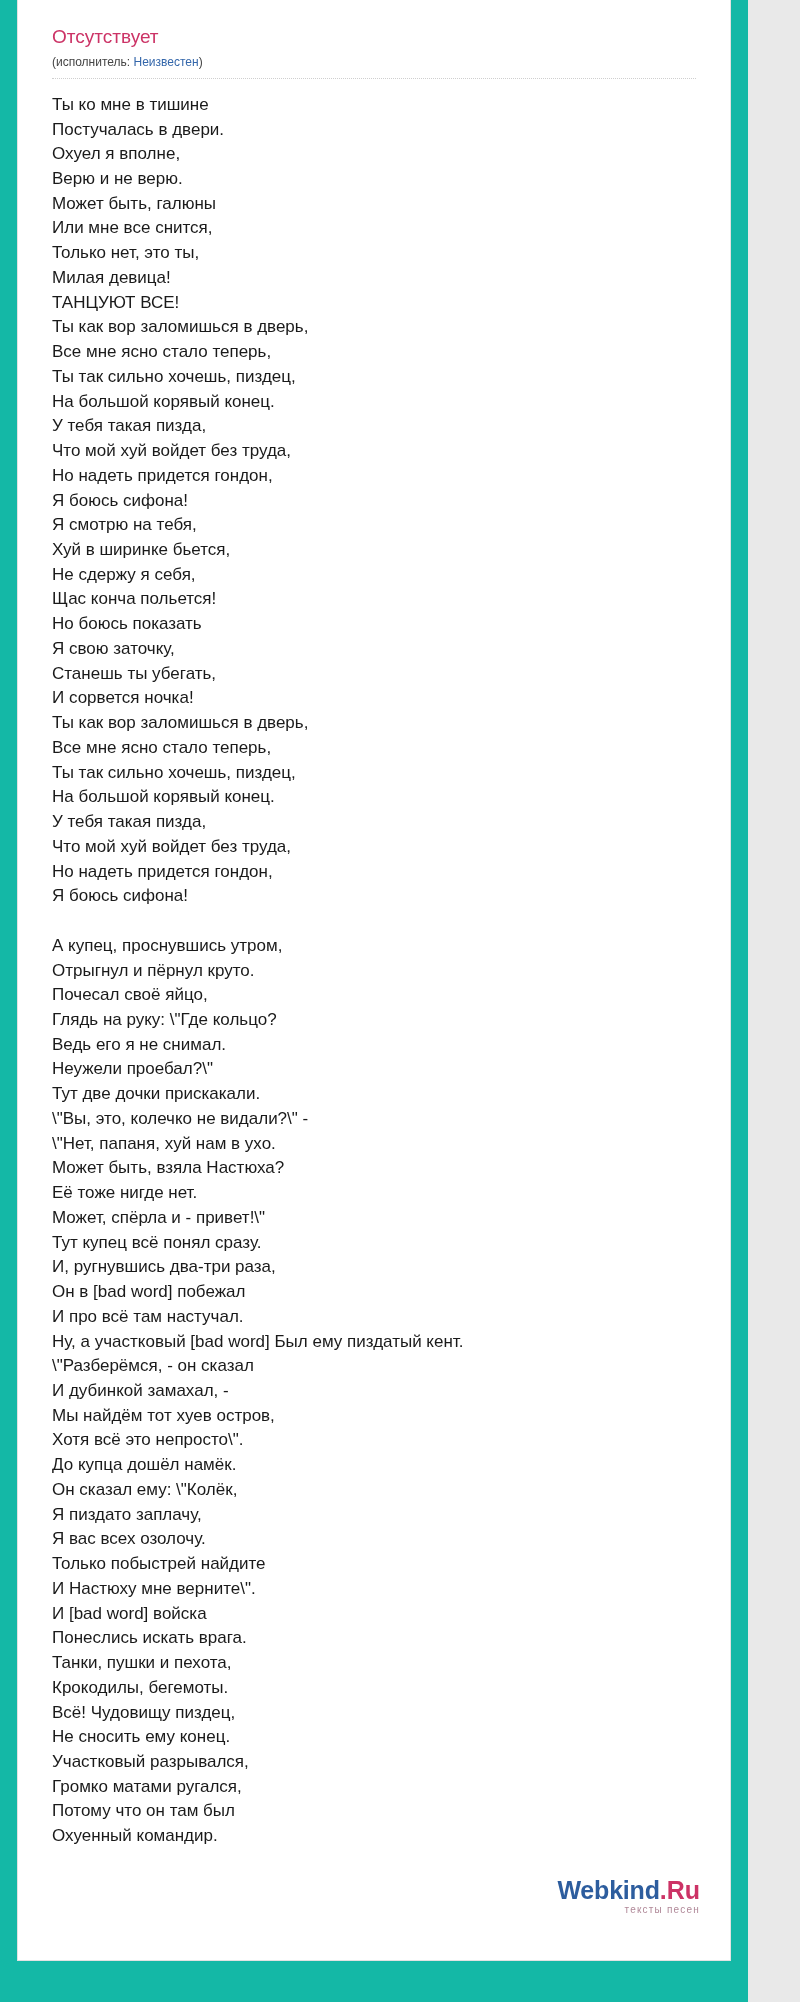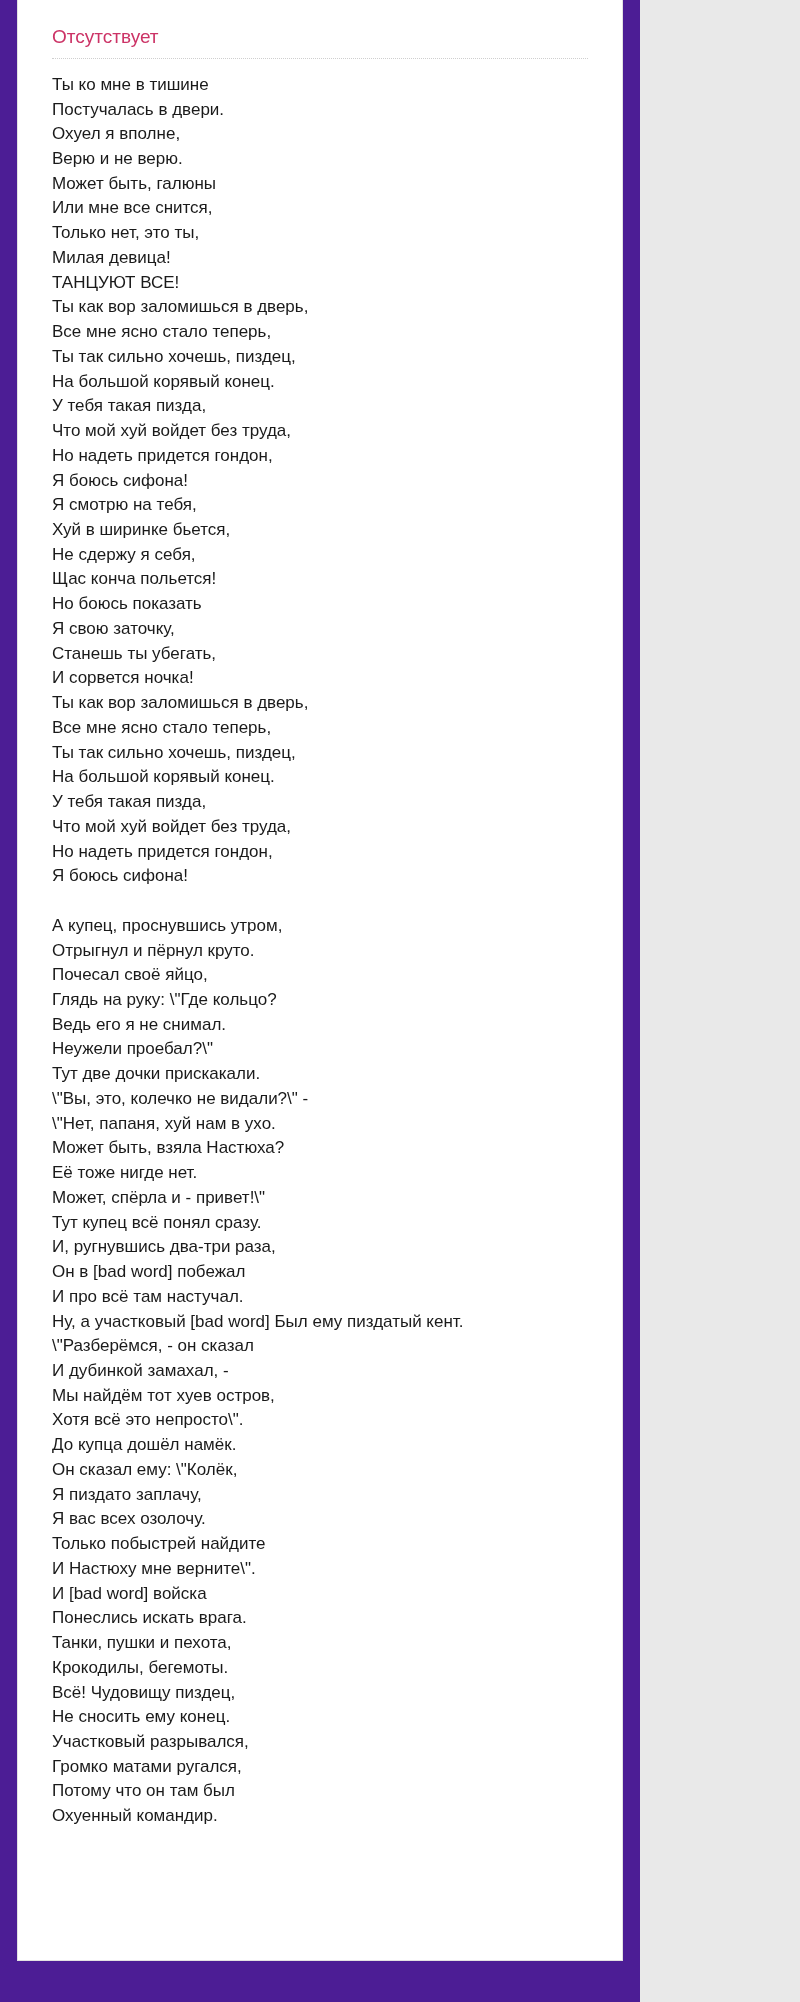--- a/index.html
+++ b/index.html
@@ -7,25 +7,25 @@
     padding: 0;
   }
   body {
     width: 800px;
     min-height: 2002px;
     background: #e9e9e9;
     font-family: "Liberation Sans", sans-serif;
   }
   .page {
     position: relative;
-    width: 640px;
+    width: 748px;
     min-height: 2002px;
     box-sizing: border-box;
     padding: 0;
-    background: #4c1d95;
+    background: #14b8a6;
   }
   .card {
     position: relative;
     margin: 0 18px 0 18px;
     background: #ffffff;
     min-height: 1960px;
     box-sizing: border-box;
     padding: 26px 0 0 0;
     box-shadow: 0 0 0 1px #e2e2e2;
   }
@@ -88,20 +88,24 @@
   }
 </style>
 </head>
 <body>
 
 <div class="page">
   <div class="card">
 
     <h1 class="song-title">Отсутствует</h1>
 
+    <div class="performer-line">
+      <span>(исполнитель:</span>
+      <a href="#">Неизвестен</a><span>)</span>
+    </div>
 
     <div class="sep"></div>
 
     <div class="lyrics">Ты ко мне в тишине
 Постучалась в двери.
 Охуел я вполне,
 Верю и не верю.
 Может быть, галюны
 Или мне все снится,
 Только нет, это ты,
@@ -163,15 +167,21 @@
 Понеслись искать врага.
 Танки, пушки и пехота,
 Крокодилы, бегемоты.
 Всё! Чудовищу пиздец,
 Не сносить ему конец.
 Участковый разрывался,
 Громко матами ругался,
 Потому что он там был
 Охуенный командир.</div>
 
+    <div class="footer">
+      <div class="brand">
+        <span class="b-main">Webkind</span><span class="b-ru">.Ru</span>
+        <div class="b-sub">тексты песен</div>
+      </div>
+    </div>
 
   </div>
 </div>
 
 </body></html>

